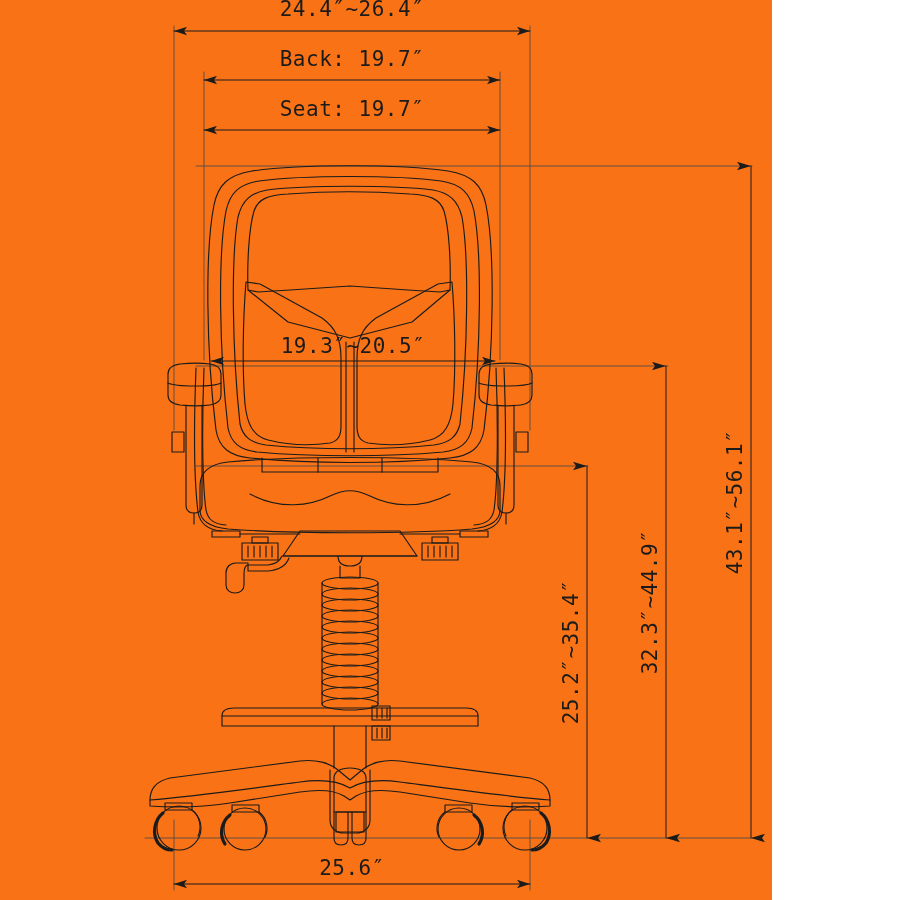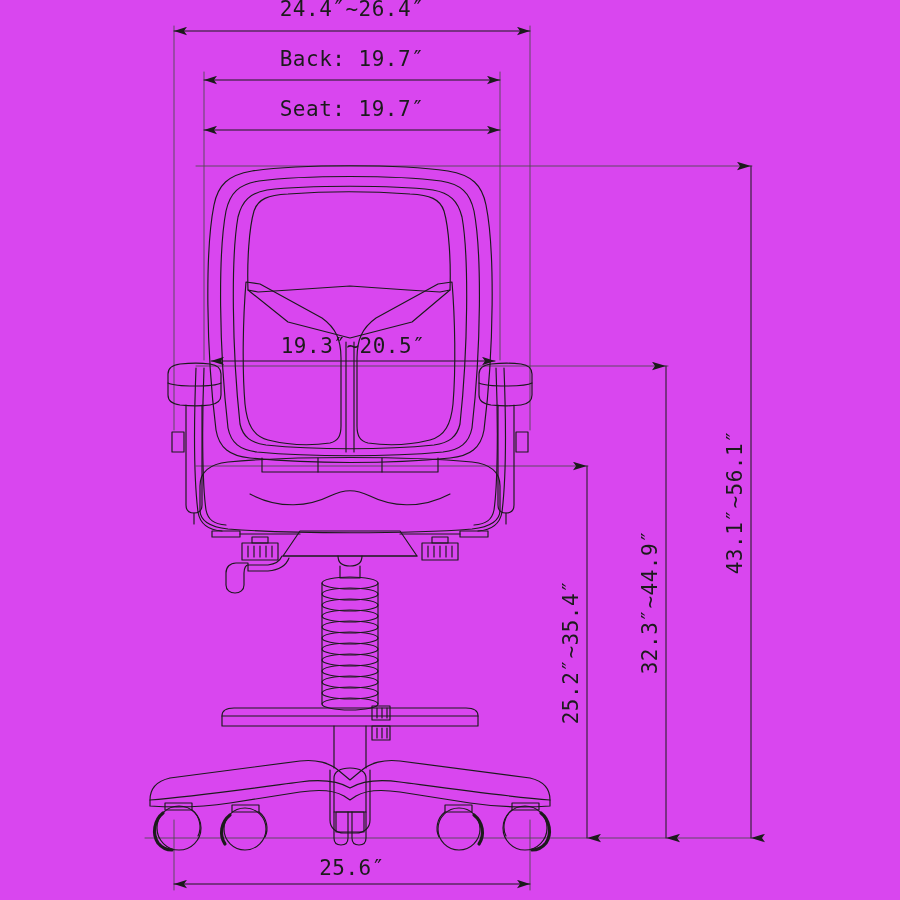--- a/index.html
+++ b/index.html
@@ -6,23 +6,23 @@
   html, body {
     margin: 0;
     padding: 0;
     background: #ffffff;
   }
   body {
     font-family: "DejaVu Sans Mono", monospace;
   }
   #sheet {
     position: relative;
-    width: 900px;
+    width: 772px;
     height: 900px;
-    background: #d946ef;
+    background: #f97316;
     overflow: hidden;
   }
   #sheet svg {
     position: absolute;
     top: 0;
     left: 0;
     display: block;
   }
   .dimtext {
     font-family: "DejaVu Sans Mono", monospace;

